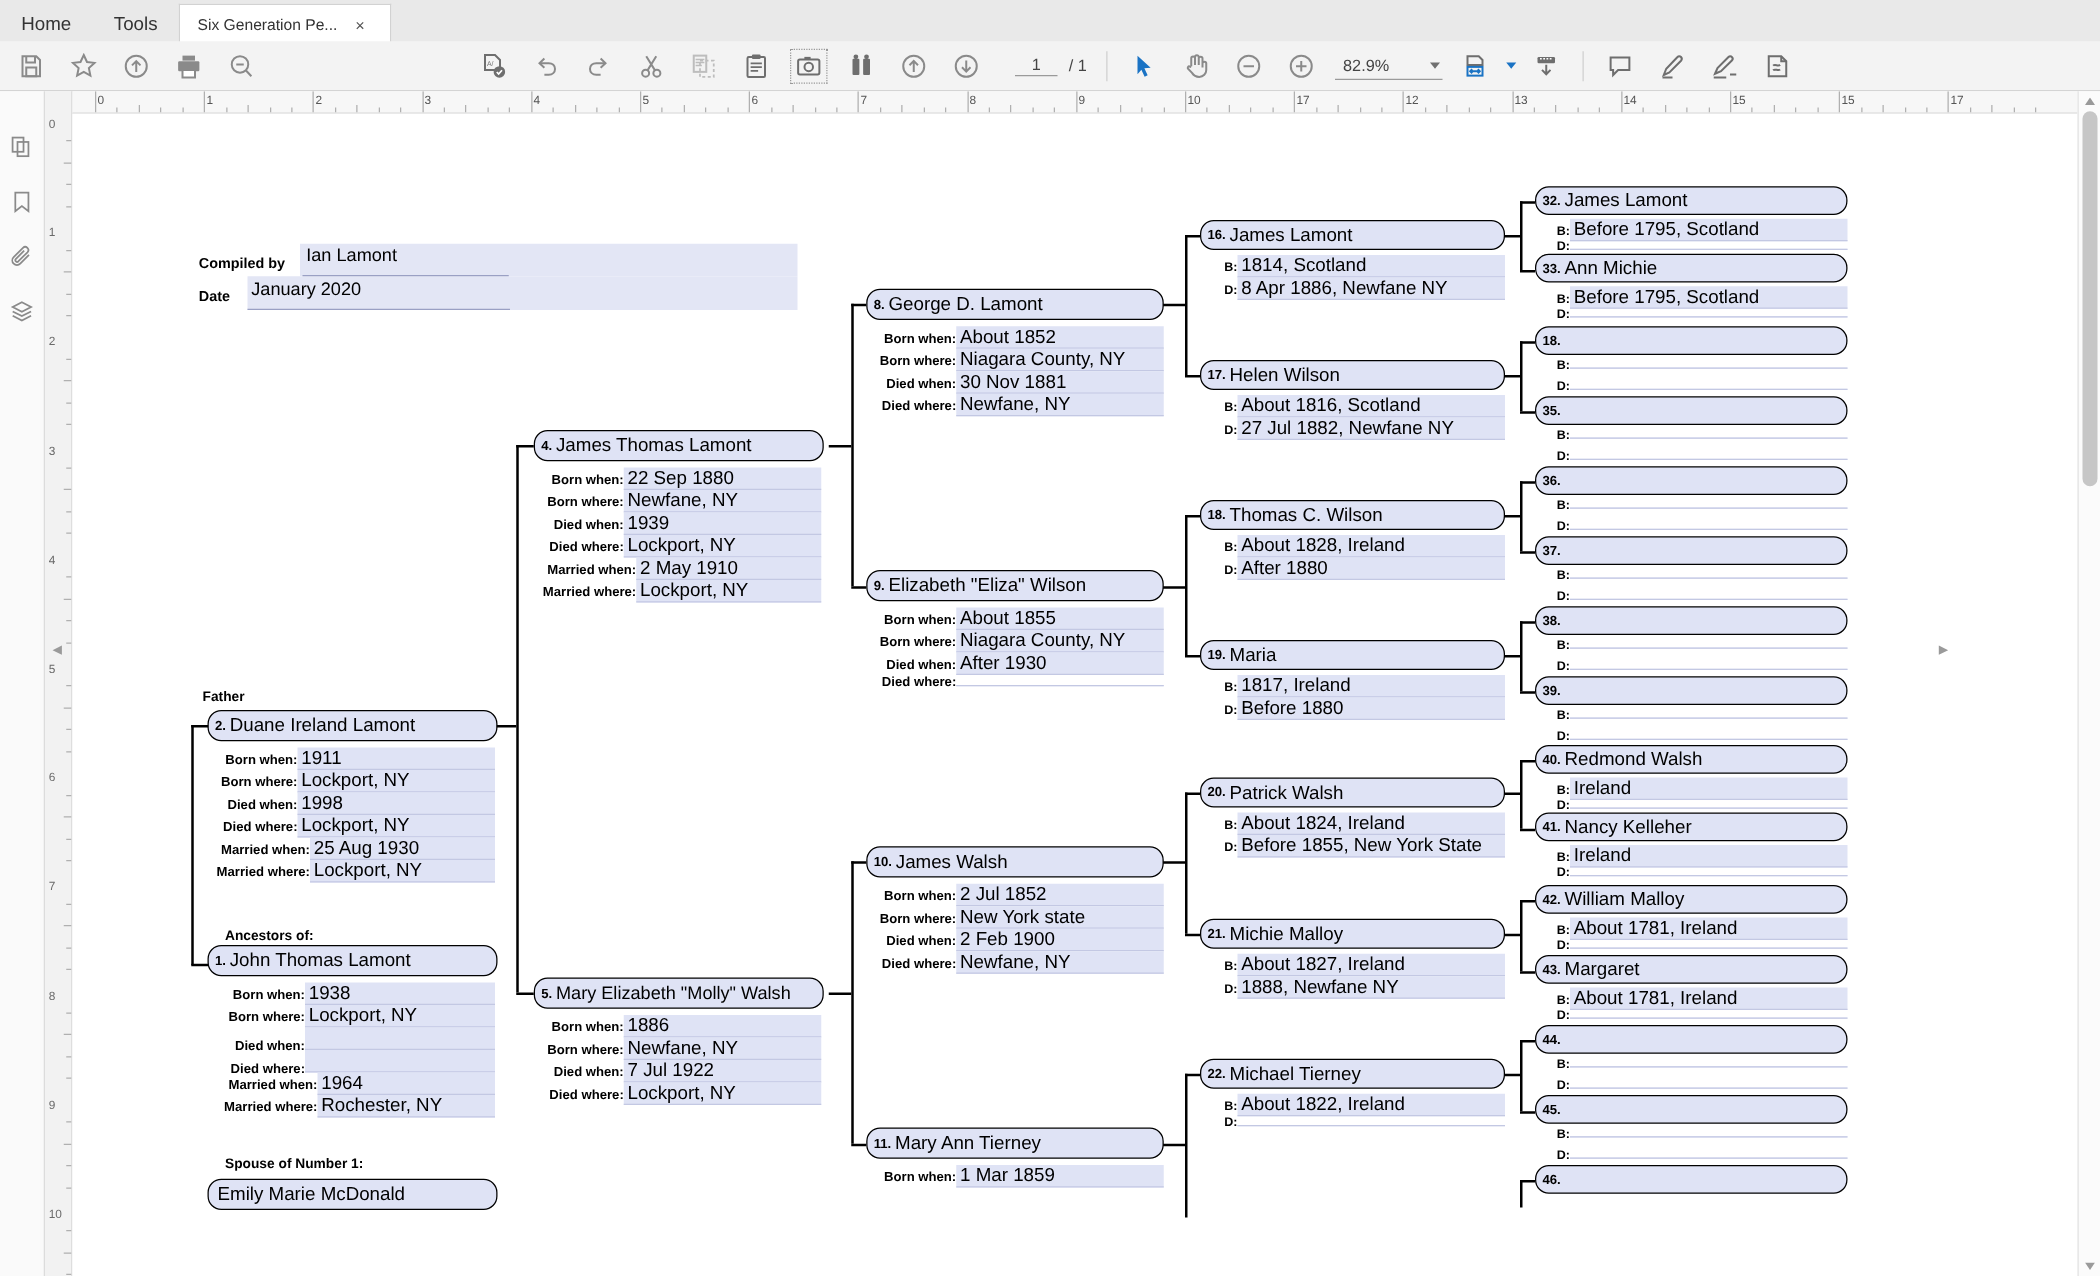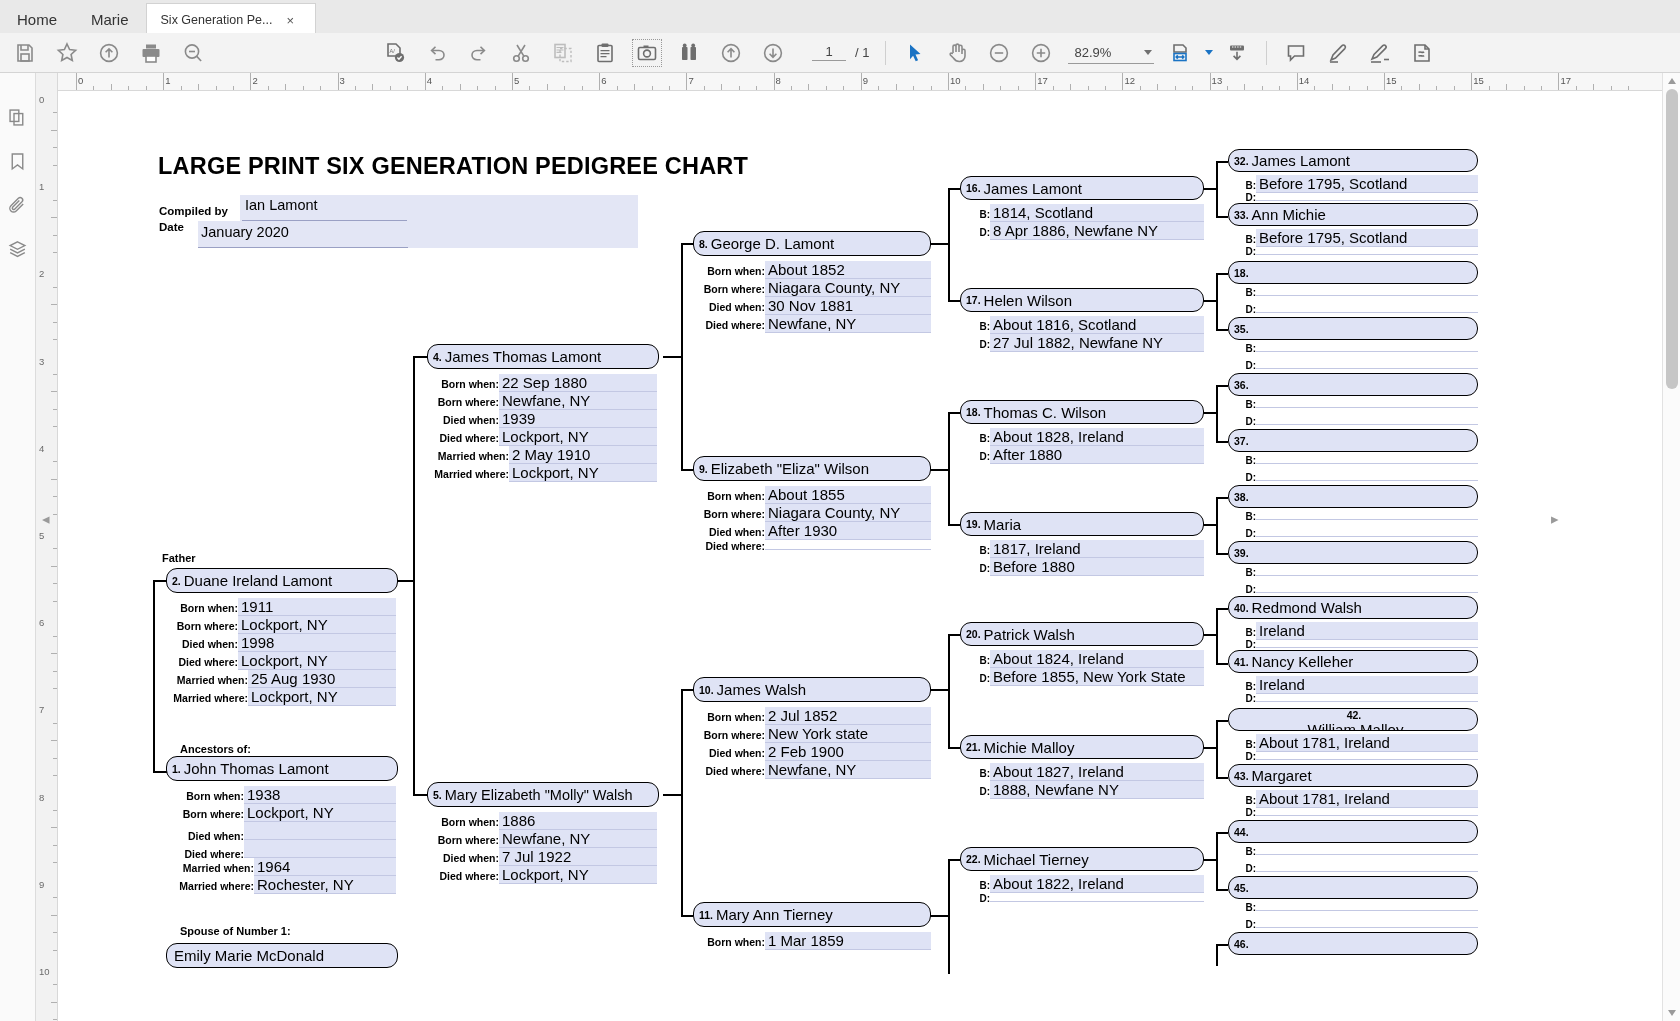--- a/index.html
+++ b/index.html
@@ -161,21 +161,21 @@
   
   .ln { position: absolute; background: #000; }
   .lnv { width: 1.8px; }
   .lnh { height: 1.8px; }
 </style>
 </head>
 <body>
 
 <div id="tabbar">
   <div class="menutab">Home</div>
-  <div class="menutab">Marie</div>
+  <div class="menutab">Tools</div>
   <div class="doctab">
     <span class="label">Six Generation Pe...</span>
     <span class="closex">×</span>
   </div>
 </div>
 
 <div id="toolbar">
 
   <div class="tb" style="margin-left:4px;">
     <svg width="22" height="22" viewBox="0 0 22 22">
@@ -550,28 +550,27 @@
     <div class="ht" style="left: 1500.4px; height: 17px;"></div>
     <div class="ht" style="left: 1517.84px; height: 4px;"></div>
     <div class="ht" style="left: 1535.28px; height: 6px;"></div>
     <div class="ht" style="left: 1552.72px; height: 4px;"></div>
     <div class="ht" style="left: 1570.16px; height: 4px;"></div>
   </div>
 
 <div id="canvaswrap">
   <div id="page">
 
-    <div class="chart-title">LARGE PRINT SIX GENERATION PEDIGREE CHART</div>
 
     <div class="cmp-band" style="left:182px; top:104px; width:398px; height:26px;"></div>
     <div class="cmp-band" style="left:140px; top:130px; width:440px; height:27px;"></div>
     <div class="cmp-lab" style="left:101px; top:114px;">Compiled by</div>
     <div class="cmp-val" style="left:187px; top:106px;">Ian Lamont</div>
     <div class="cmp-ul" style="left:184px; top:129px; width:165px;"></div>
-    <div class="cmp-lab" style="left:101px; top:130px;">Date</div>
+    <div class="cmp-lab" style="left:101px; top:141px;">Date</div>
     <div class="cmp-val" style="left:143px; top:133px;">January 2020</div>
     <div class="cmp-ul" style="left:140px; top:156px; width:210px;"></div>
 
     <div class="sub-lab" style="left:104px; top:461px;">Father</div>
     <div class="sub-lab" style="left:122px; top:652px;">Ancestors of:</div>
     <div class="sub-lab" style="left:122px; top:834px;">Spouse of Number 1:</div>
 
     <div class="ln lnh" style="left:95px; top:680px; width:16px;"></div>
     <div class="ln lnv" style="left:95px; top:489px; height:192px;"></div>
     <div class="ln lnh" style="left:95px; top:489px; width:16px;"></div>
@@ -1089,21 +1088,21 @@
       <div class="prow" style="top:26px; left:8px;">
         <span class="bdlab" style="width:20px;">B:</span>
         <span class="pval" style="width:222px; display:inline-block;">Ireland</span>
       </div>
       <div class="prow" style="top:43px; left:8px;">
         <span class="bdlab" style="width:20px;">D:</span>
         <span class="pval" style="width:222px; display:inline-block;"></span>
       </div>
     </div>
     <div class="pbox" style="left:1170px; top:617px; width:250px;">
-      <div class="pname" style="width:250px; height:23px;flex-direction:column;">
+      <div class="pname" style="width:250px; height:23px;">
         <span class="pnum">42.</span>
         <span class="pnm"><span>William Malloy</span></span>
       </div>
       <div class="prow" style="top:26px; left:8px;">
         <span class="bdlab" style="width:20px;">B:</span>
         <span class="pval" style="width:222px; display:inline-block;">About 1781, Ireland</span>
       </div>
       <div class="prow" style="top:43px; left:8px;">
         <span class="bdlab" style="width:20px;">D:</span>
         <span class="pval" style="width:222px; display:inline-block;"></span>

